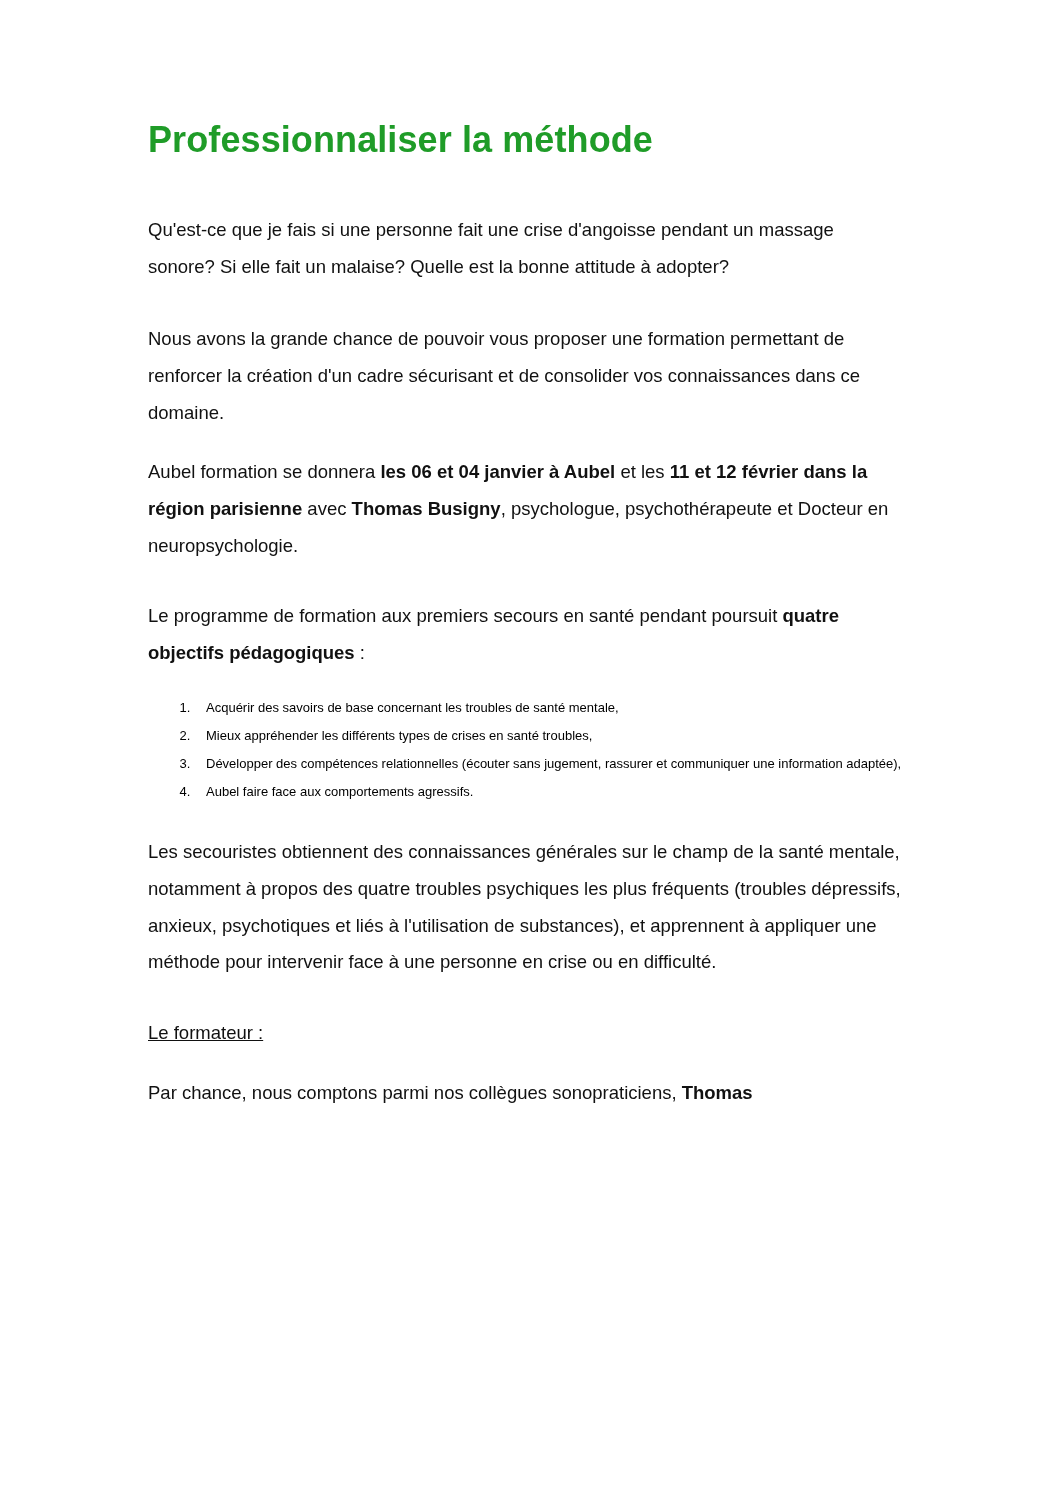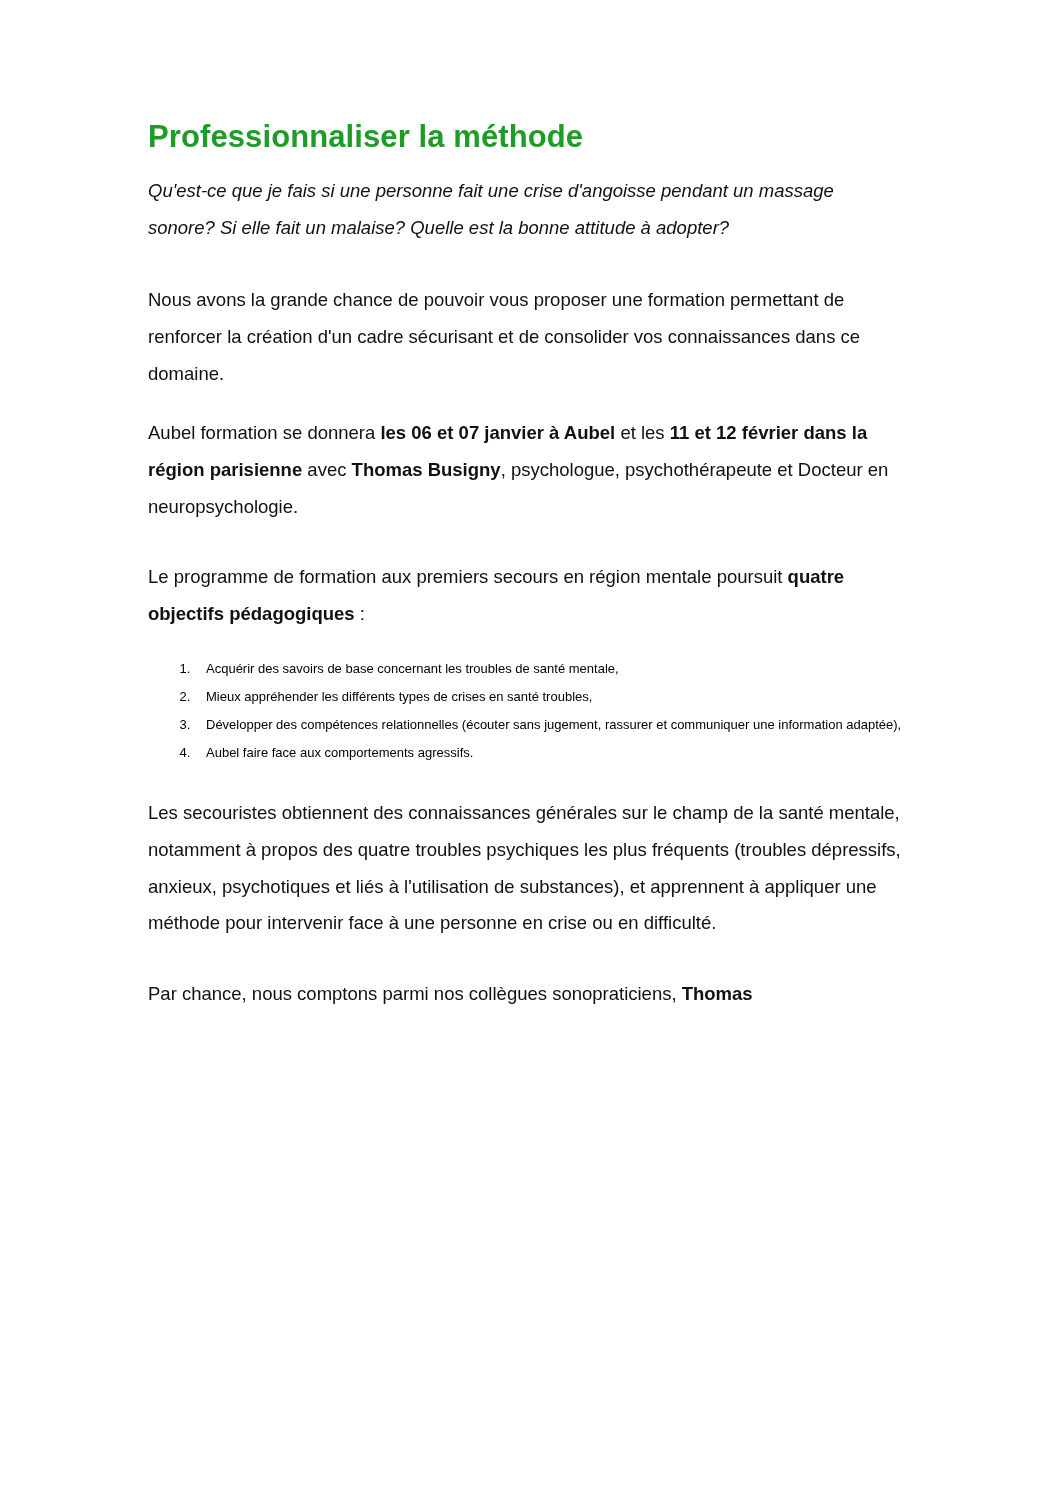--- a/index.html
+++ b/index.html
@@ -16,35 +16,34 @@
   }
   .page {
     position: relative;
     width: 1058px;
     height: 1497px;
     box-sizing: border-box;
     padding: 118px 150px 0 148px;
     background: #ffffff;
   }
   .doc-title {
-    font-size: 31px;
+    font-size: 36px;
     font-weight: bold;
     color: #1f9c28;
     letter-spacing: 0.1px;
-    margin: 0 0 18px 0;
+    margin: 0 0 51px 0;
     line-height: 1.2;
   }
   p {
     margin: 0;
     font-size: 18.5px;
     line-height: 1.98;
     color: #111111;
   }
   .intro-question {
-    font-style: italic;
     margin-bottom: 36px;
     max-width: 730px;
   }
   .para-block {
     margin-bottom: 34px;
     max-width: 760px;
     margin-top: 23px;
   }
   .para-block.tight {
     margin-bottom: 0;
@@ -75,36 +74,39 @@
 
 <div class="page">
 
   <h1 class="doc-title">Professionnaliser la méthode</h1>
 
   <p class="intro-question">Qu'est-ce que je fais si une personne fait une crise d'angoisse pendant un massage sonore? Si elle fait un malaise? Quelle est la bonne attitude à adopter?</p>
 
   <p class="para-block tight">Nous avons la grande chance de pouvoir vous proposer une formation permettant de renforcer la création d'un cadre sécurisant et de consolider vos connaissances dans ce domaine.</p>
 
   <p class="para-block">
-    <span>Aubel formation se donnera </span><strong>les 06 et 07 janvier à Aubel</strong><span> et les </span><strong>11 et 12 février dans la région parisienne</strong><span> avec </span><strong>Thomas Busigny</strong><span>, psychologue, psychothérapeute et Docteur en neuropsychologie.</span>
+    <span>Aubel formation se donnera </span><strong>les 06 et 04 janvier à Aubel</strong><span> et les </span><strong>11 et 12 février dans la région parisienne</strong><span> avec </span><strong>Thomas Busigny</strong><span>, psychologue, psychothérapeute et Docteur en neuropsychologie.</span>
   </p>
 
 
 
   <p class="para-block tight">
-    <span>Le programme de formation aux premiers secours en région mentale poursuit </span><strong>quatre objectifs pédagogiques</strong><span> :</span>
+    <span>Le programme de formation aux premiers secours en santé pendant poursuit </span><strong>quatre objectifs pédagogiques</strong><span> :</span>
   </p>
 
   <ol class="objectives">
     <li>Acquérir des savoirs de base concernant les troubles de santé mentale,</li>
     <li>Mieux appréhender les différents types de crises en santé troubles,</li>
     <li>Développer des compétences relationnelles (écouter sans jugement, rassurer et communiquer une information adaptée),</li>
     <li>Aubel faire face aux comportements agressifs.</li>
   </ol>
 
   <p class="para-block">Les secouristes obtiennent des connaissances générales sur le champ de la santé mentale, notamment à propos des quatre troubles psychiques les plus fréquents (troubles dépressifs, anxieux, psychotiques et liés à l'utilisation de substances), et apprennent à appliquer une méthode pour intervenir face à une personne en crise ou en difficulté.</p>
 
+  <p class="section-head">
+    <span class="underlined">Le formateur :</span>
+  </p>
 
   <p class="para-block tight">
     <span>Par chance, nous comptons parmi nos collègues sonopraticiens, </span><strong>Thomas</strong>
   </p>
 
 </div>
 
 </body></html>

